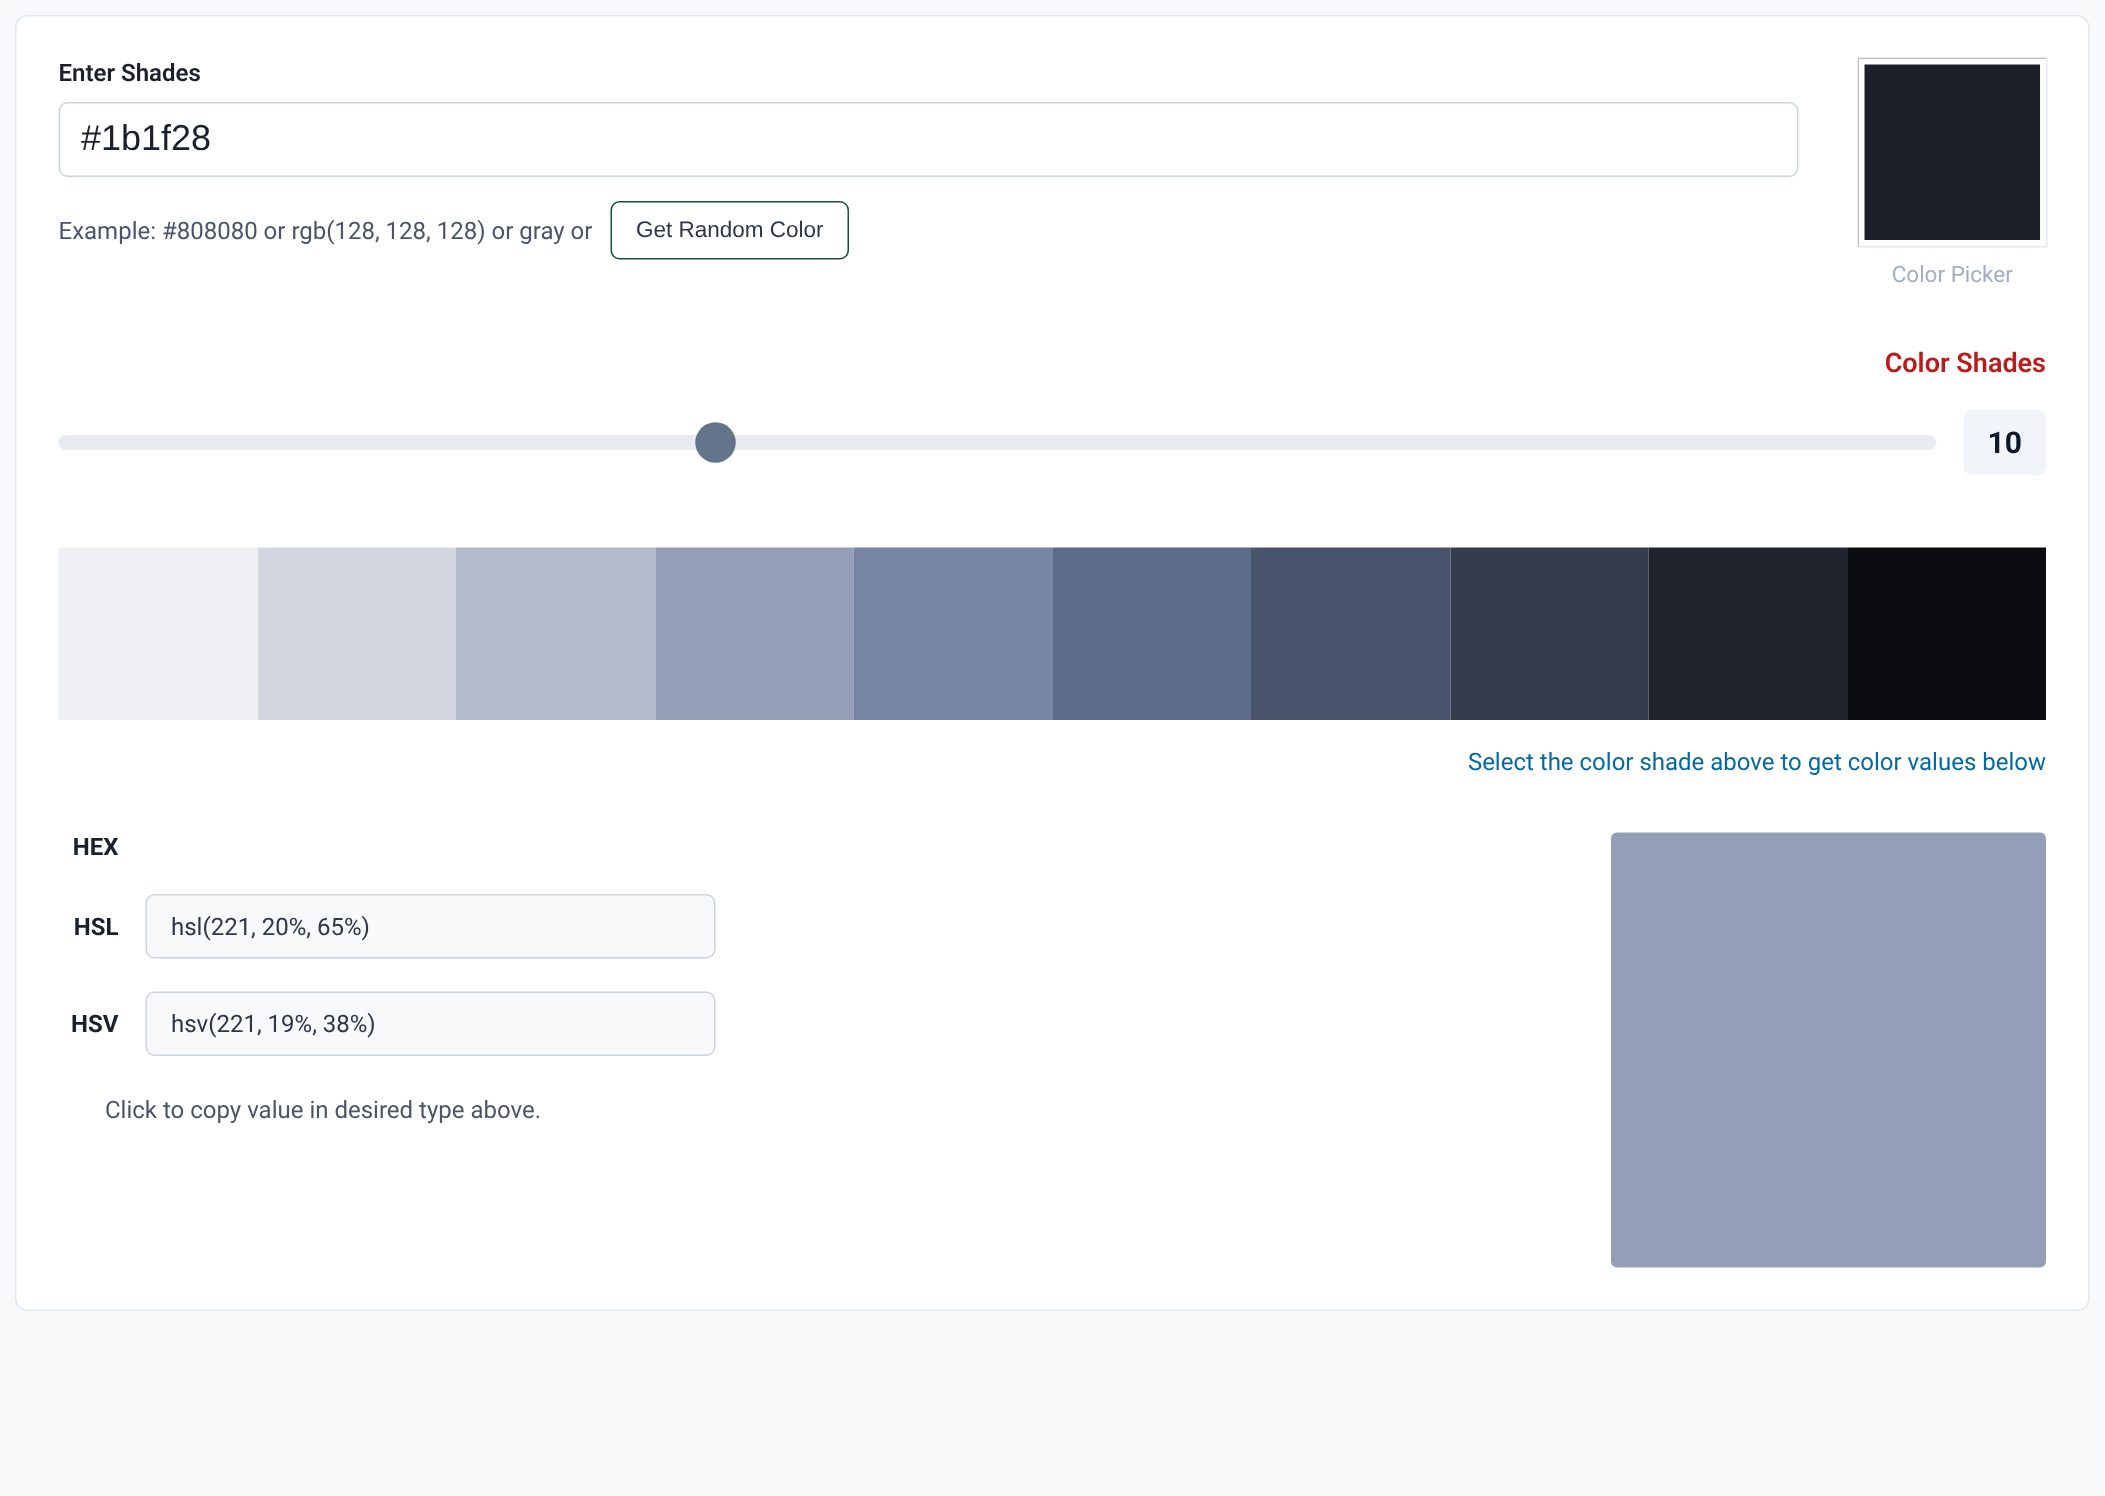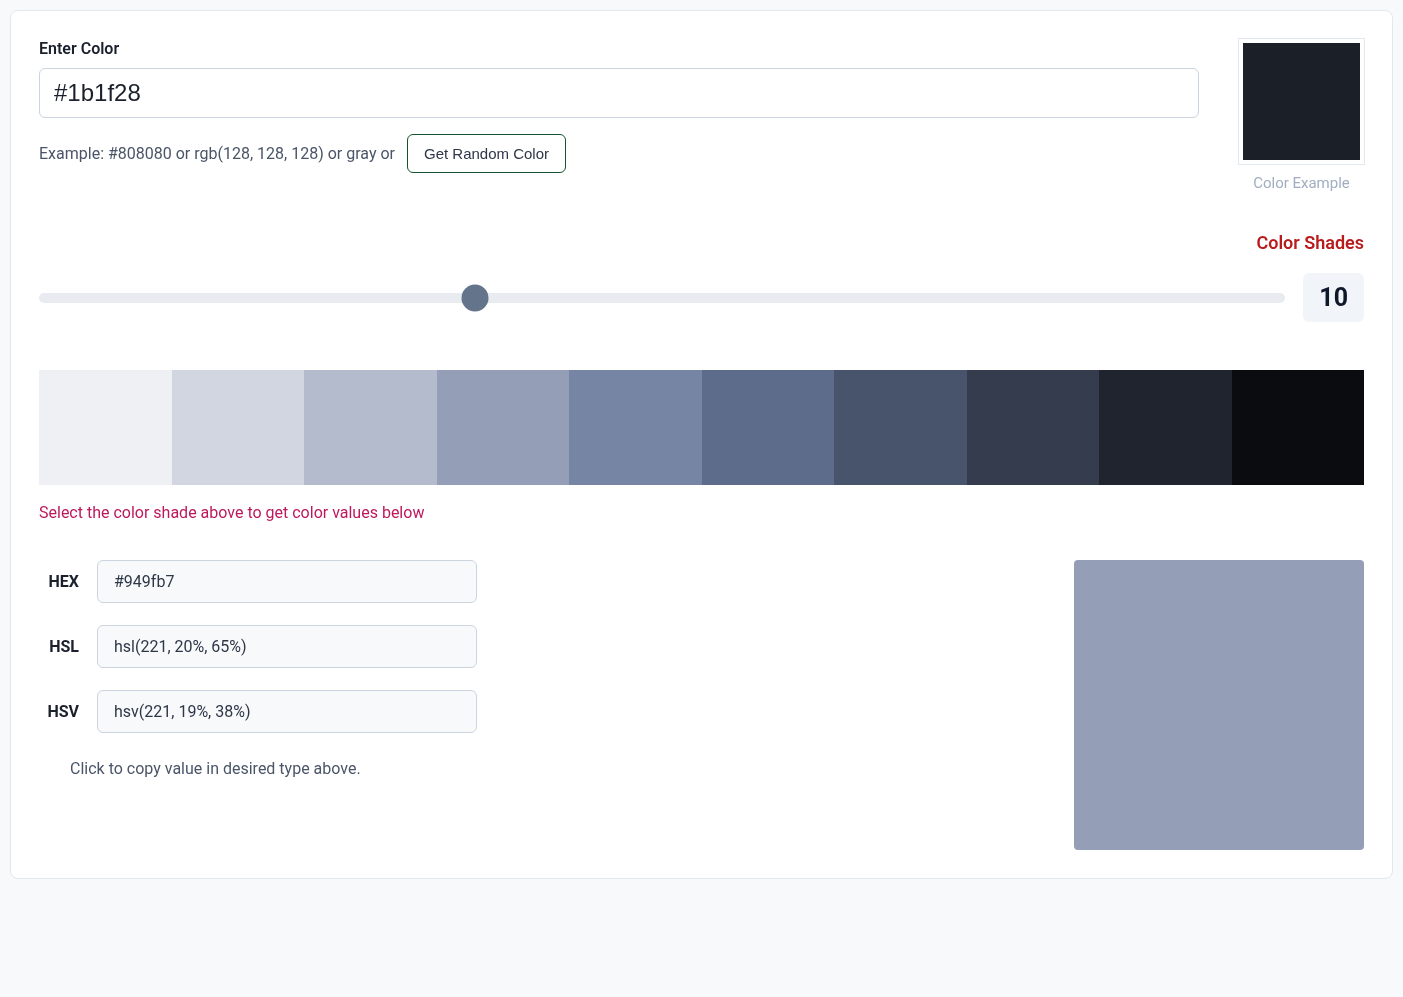--- a/index.html
+++ b/index.html
@@ -114,38 +114,38 @@
       background: #64748b;
       border-radius: 50%;
       top: 50%;
       transform: translate(-50%, -50%);
       cursor: pointer;
     }
     .slider-value {
       background: #f1f5f9;
       border-radius: 6px;
       padding: 10px 16px;
-      font-size: 25px;
+      font-size: 20px;
       font-weight: 700;
       color: #0f172a;
       min-width: 52px;
       text-align: center;
     }
     .shades-row {
       display: flex;
       margin-top: 48px;
       height: 115px;
     }
     .shade {
       flex: 1;
       cursor: pointer;
     }
     .hint {
-      text-align: left;
-      color: #be185d;
+      text-align: right;
+      color: #0369a1;
       font-size: 16px;
       margin-top: 18px;
     }
     .values-section {
       display: flex;
       gap: 116px;
       margin-top: 38px;
       justify-content: space-between;
       align-items: flex-start;
     }
@@ -188,30 +188,30 @@
       margin-left: 31px;
     }
   </style>
 </head>
 <body>
 
 <div class="card">
 
   <div class="top-section">
     <div class="left-col">
-      <label class="label">Enter Color</label>
+      <label class="label">Enter Shades</label>
       <input type="text" class="color-input" value="#1b1f28" style="">
       <div class="example-row">
         <span class="example-text">Example: #808080 or rgb(128, 128, 128) or gray or</span>
         <button class="btn-outline">Get Random Color</button>
       </div>
     </div>
     <div class="right-col">
       <div class="swatch-big" id="big-swatch" style="background: rgb(27, 31, 40);"></div>
-      <span class="picker-label">Color Example</span>
+      <span class="picker-label">Color Picker</span>
     </div>
   </div>
 
   <div class="section-title">Color Shades</div>
 
   <div class="slider-row">
     <div class="slider-wrap">
       <div class="slider-track"></div>
       <div class="slider-thumb" id="slider-thumb" style="left: 35%;"></div>
     </div>
@@ -230,21 +230,20 @@
       <div class="shade" style="background: rgb(31, 36, 46);"></div>
       <div class="shade" style="background: rgb(11, 12, 16);"></div>
     </div>
 
   <div class="hint">Select the color shade above to get color values below</div>
 
   <div class="values-section">
     <div class="values-left">
       <div class="value-row">
         <span class="value-label">HEX</span>
-        <div class="value-field">#949fb7</div>
       </div>
       <div class="value-row">
         <span class="value-label">HSL</span>
         <div class="value-field">hsl(221, 20%, 65%)</div>
       </div>
       <div class="value-row">
         <span class="value-label">HSV</span>
         <div class="value-field">hsv(221, 19%, 38%)</div>
       </div>
       <div class="copy-hint">Click to copy value in desired type above.</div>

